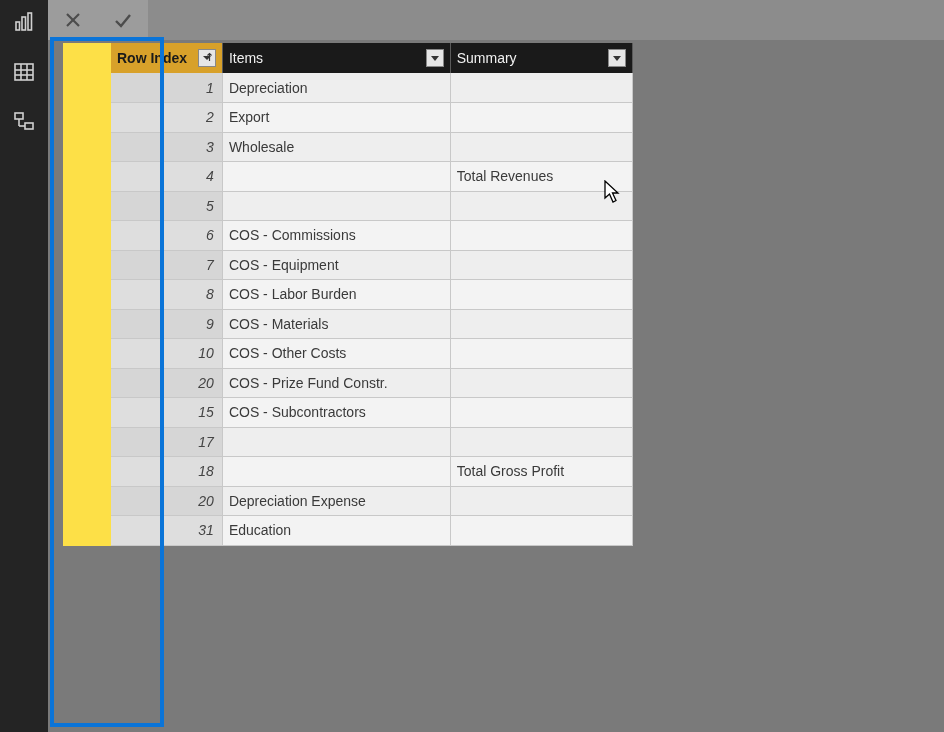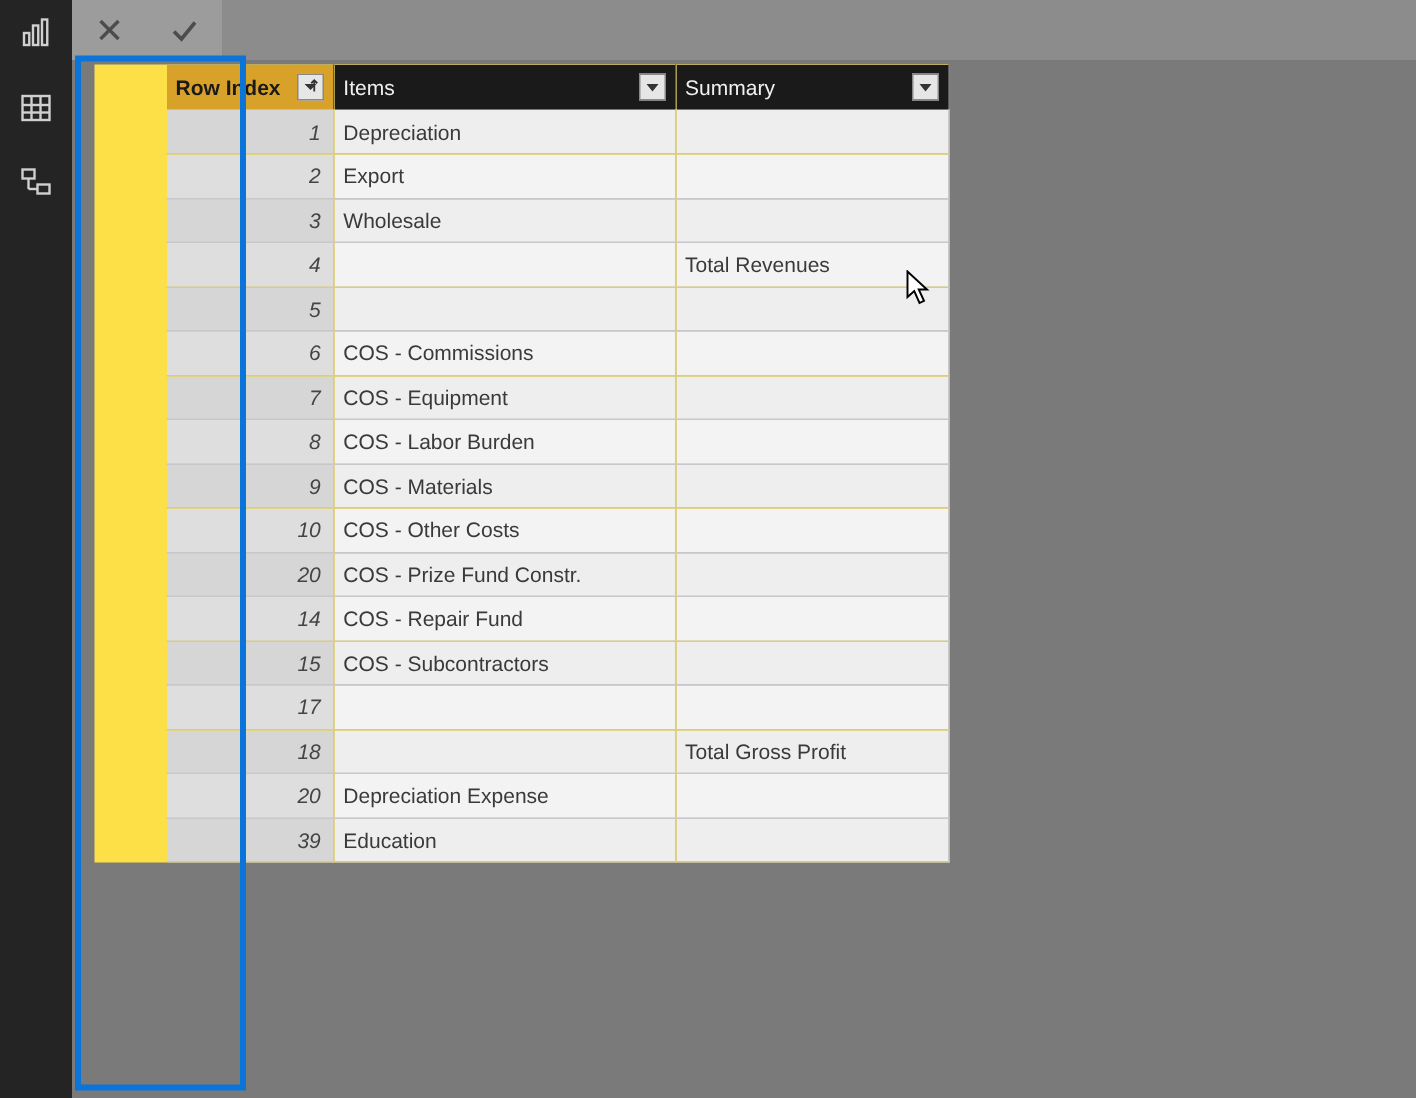--- a/index.html
+++ b/index.html
@@ -315,46 +315,41 @@
                 <td class="idx-cell">10</td>
                 <td>COS - Other Costs</td>
                 <td></td>
               </tr>
               <tr>
                 <td class="idx-cell">20</td>
                 <td>COS - Prize Fund Constr.</td>
                 <td></td>
               </tr>
               <tr>
-                <td class="idx-cell">14</td>
-                <td>COS - Repair Fund</td>
-                <td></td>
-              </tr>
-              <tr>
                 <td class="idx-cell">15</td>
                 <td>COS - Subcontractors</td>
                 <td></td>
               </tr>
               <tr>
                 <td class="idx-cell">17</td>
                 <td></td>
                 <td></td>
               </tr>
               <tr>
                 <td class="idx-cell">18</td>
                 <td></td>
                 <td>Total Gross Profit</td>
               </tr>
               <tr>
                 <td class="idx-cell">20</td>
                 <td>Depreciation Expense</td>
                 <td></td>
               </tr>
               <tr>
-                <td class="idx-cell">39</td>
+                <td class="idx-cell">31</td>
                 <td>Education</td>
                 <td></td>
               </tr>
             </tbody>
         </table>
       </div>
 
       <div class="cursor">
         <svg width="18" height="24" viewBox="0 0 18 24">
           <path d="M1 1 L1 18 L5.5 14 L9 22 L12 20.5 L8.5 13 L14 13 Z" fill="#fff" stroke="#000" stroke-width="1.3"></path>

